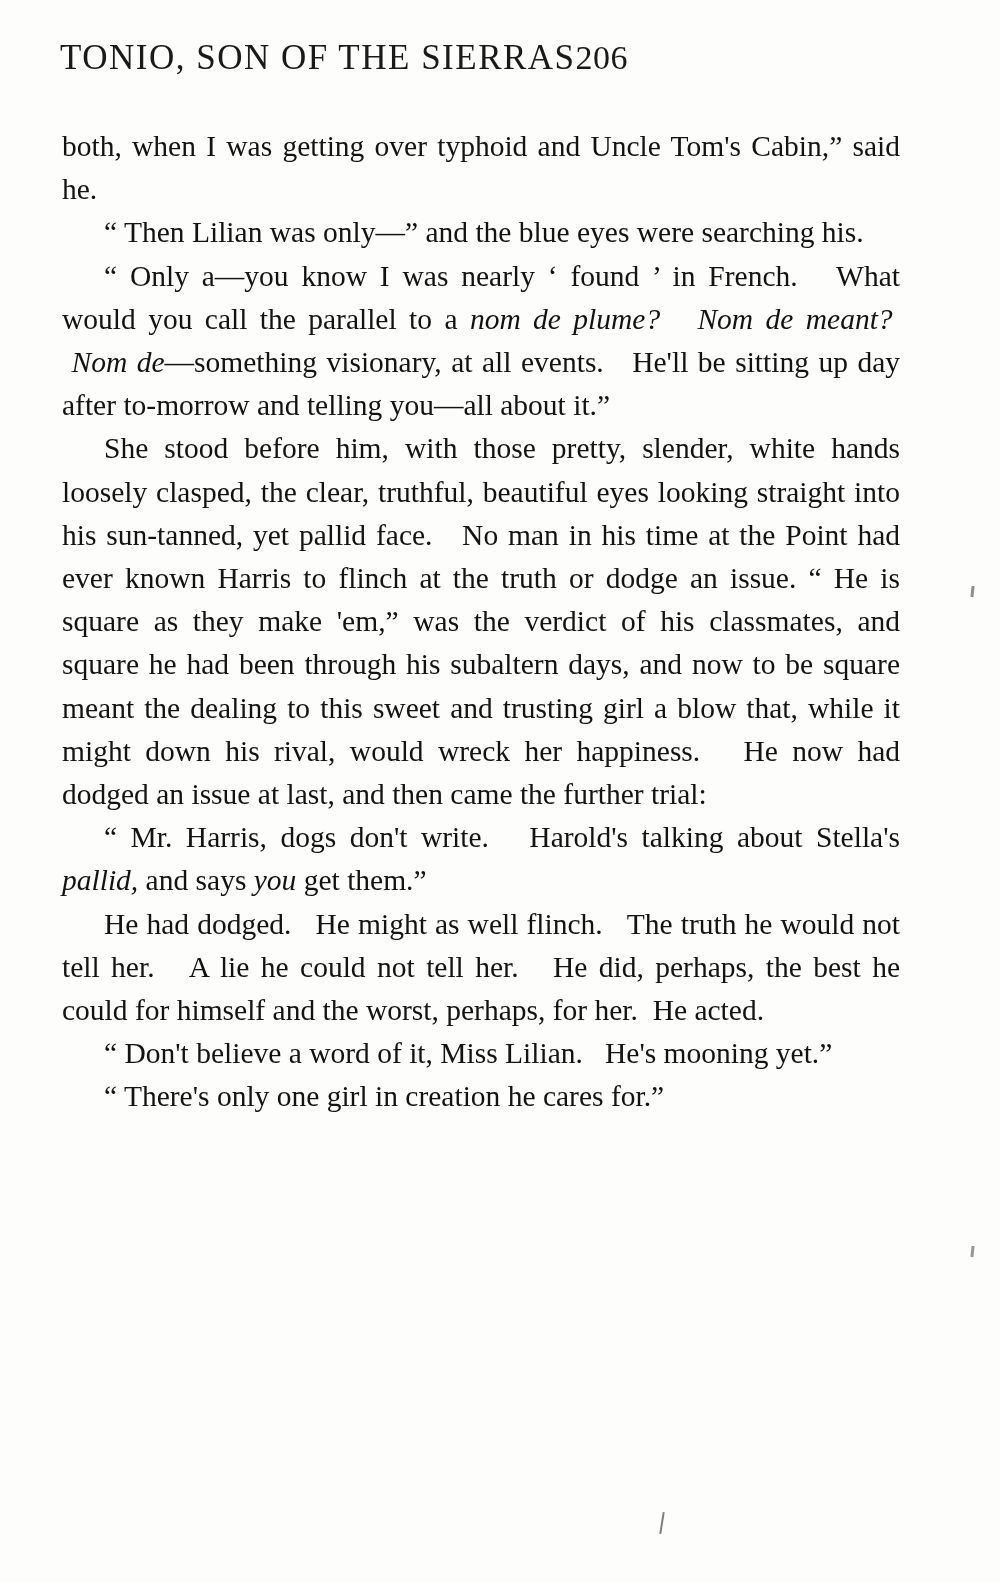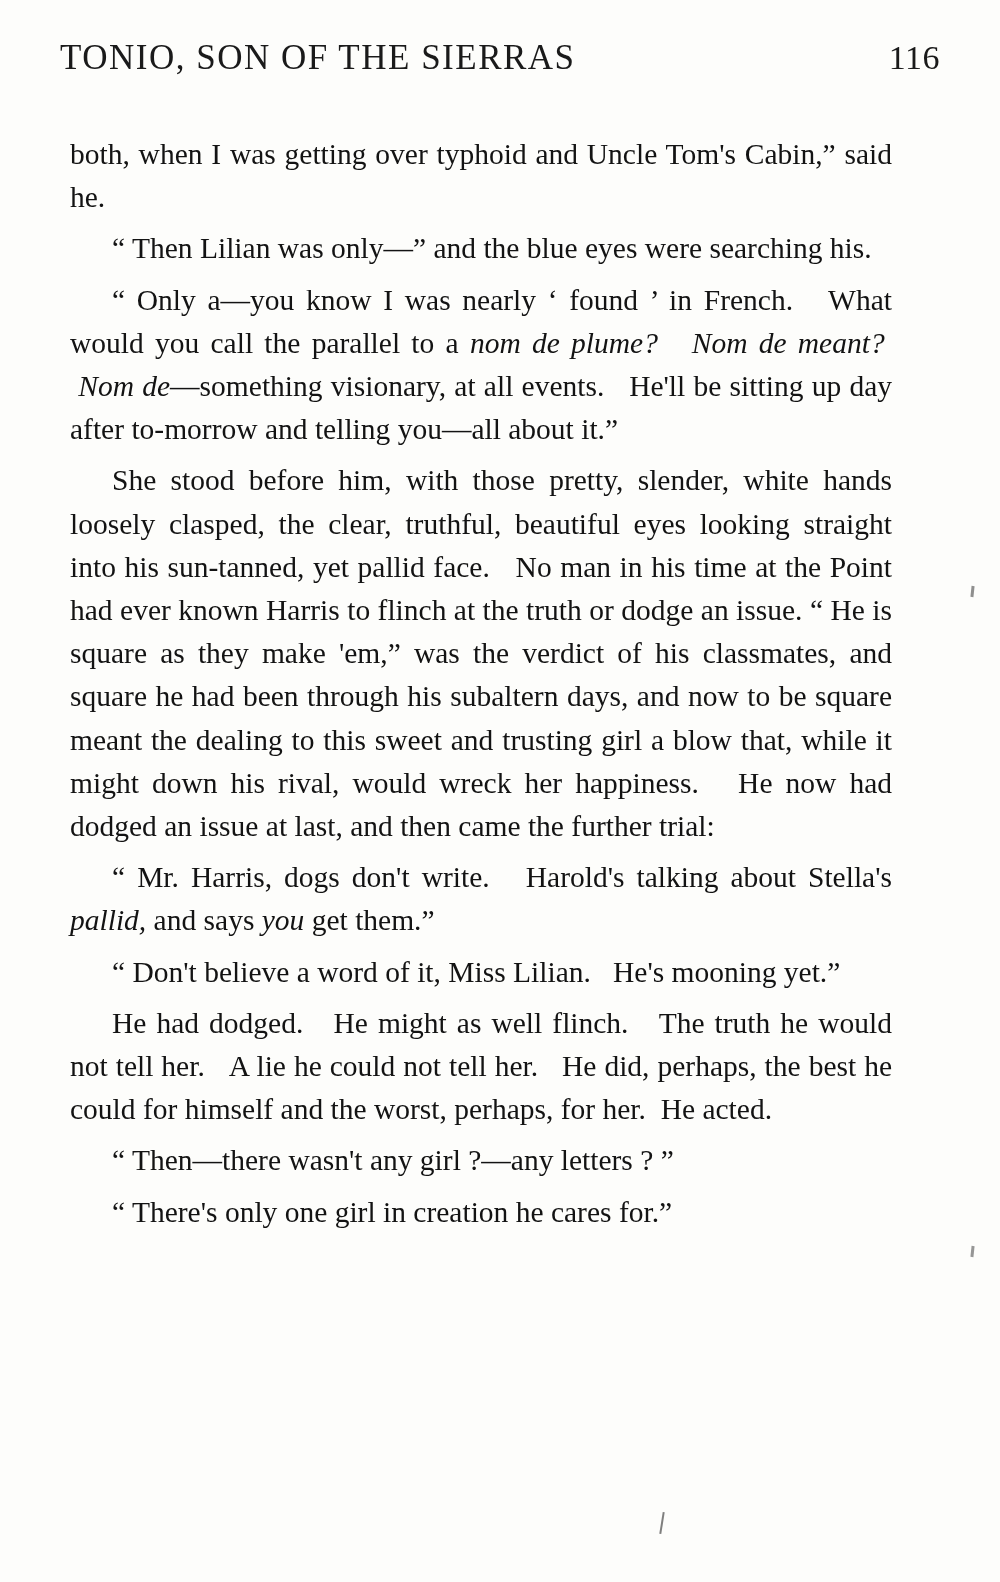--- a/index.html
+++ b/index.html
@@ -22,21 +22,21 @@
     height: 1582px;
     background: #fdfdfb;
   }
   .header {
     position: absolute;
     left: 60px;
     top: 38px;
     width: 880px;
     display: flex;
     align-items: baseline;
-    justify-content: space-between;
+    justify-content: flex-start;
   }
   .running-title {
     font-size: 35px;
     letter-spacing: 1.5px;
     font-variant: small-caps;
     white-space: nowrap;
     color: #1a1a1a;
   }
   .folio {
     font-size: 34px;
@@ -49,21 +49,21 @@
     top: 125px;
     width: 838px;
     font-size: 29.5px;
     line-height: 43.2px;
     text-align: justify;
     text-justify: inter-word;
     color: #131313;
     hyphens: manual;
   }
   .body-text p {
-    margin: 8px;
+    margin: 0;
   }
   .body-text p.indent {
     text-indent: 42px;
   }
   .body-text p.noindent {
     text-indent: 0;
   }
   em {
     font-style: italic;
   }
@@ -98,40 +98,39 @@
     opacity: 0.8;
   }
 </style>
 </head>
 <body>
 
 <div class="page">
 
   <div class="header">
     <span class="running-title">TONIO, SON OF THE SIERRAS</span>
-    <span class="folio">116</span>
+    <span class="folio">206</span>
   </div>
 
   <div class="body-text">
 
     <p class="noindent">both, when I was getting over typhoid and Uncle Tom's Cabin,” said he.</p>
 
     <p class="indent">“ Then Lilian was only—” and the blue eyes were searching his.</p>
 
     <p class="indent">“ Only a—you know I was nearly ‘ found ’ in French.&nbsp; &nbsp;What would you call the parallel to a <em>nom de plume?</em>&nbsp; &nbsp;<em>Nom de meant?</em>&nbsp; &nbsp;<em>Nom de</em>—something visionary, at all events.&nbsp; &nbsp;He'll be sitting up day after to-morrow and telling you—all about it.”</p>
 
     <p class="indent">She stood before him, with those pretty, slender, white hands loosely clasped, the clear, truthful, beautiful eyes looking straight into his sun-tanned, yet pallid face.&nbsp; &nbsp;No man in his time at the Point had ever known Harris to flinch at the truth or dodge an issue. “ He is square as they make 'em,” was the verdict of his classmates, and square he had been through his subaltern days, and now to be square meant the dealing to this sweet and trusting girl a blow that, while it might down his rival, would wreck her happiness.&nbsp; &nbsp;He now had dodged an issue at last, and then came the further trial:</p>
 
     <p class="indent">“ Mr. Harris, dogs don't write.&nbsp; &nbsp;Harold's talking about Stella's <em>pallid,</em> and says <em>you</em> get them.”</p>
 
+    <p class="indent">He had dodged.&nbsp; &nbsp;He might as well flinch.&nbsp; &nbsp;The truth he would not tell her.&nbsp; &nbsp;A lie he could not tell her.&nbsp; &nbsp;He did, perhaps, the best he could for himself and the worst, perhaps, for her.&nbsp; He acted.</p>
+
     <p class="indent">“ Don't believe a word of it, Miss Lilian.&nbsp; &nbsp;He's mooning yet.”</p>
 
-    <p class="indent">He had dodged.&nbsp; &nbsp;He might as well flinch.&nbsp; &nbsp;The truth he would not tell her.&nbsp; &nbsp;A lie he could not tell her.&nbsp; &nbsp;He did, perhaps, the best he could for himself and the worst, perhaps, for her.&nbsp; He acted.</p>
-
-    <p class="indent">“ Then—there wasn't any girl ?—any letters ? ”</p>
 
     <p class="indent">“ There's only one girl in creation he cares for.”</p>
 
   </div>
 
   <div class="stray-mark-right"></div>
   <div class="stray-mark-right2"></div>
   <div class="stray-mark-bottom"></div>
 
 </div>

